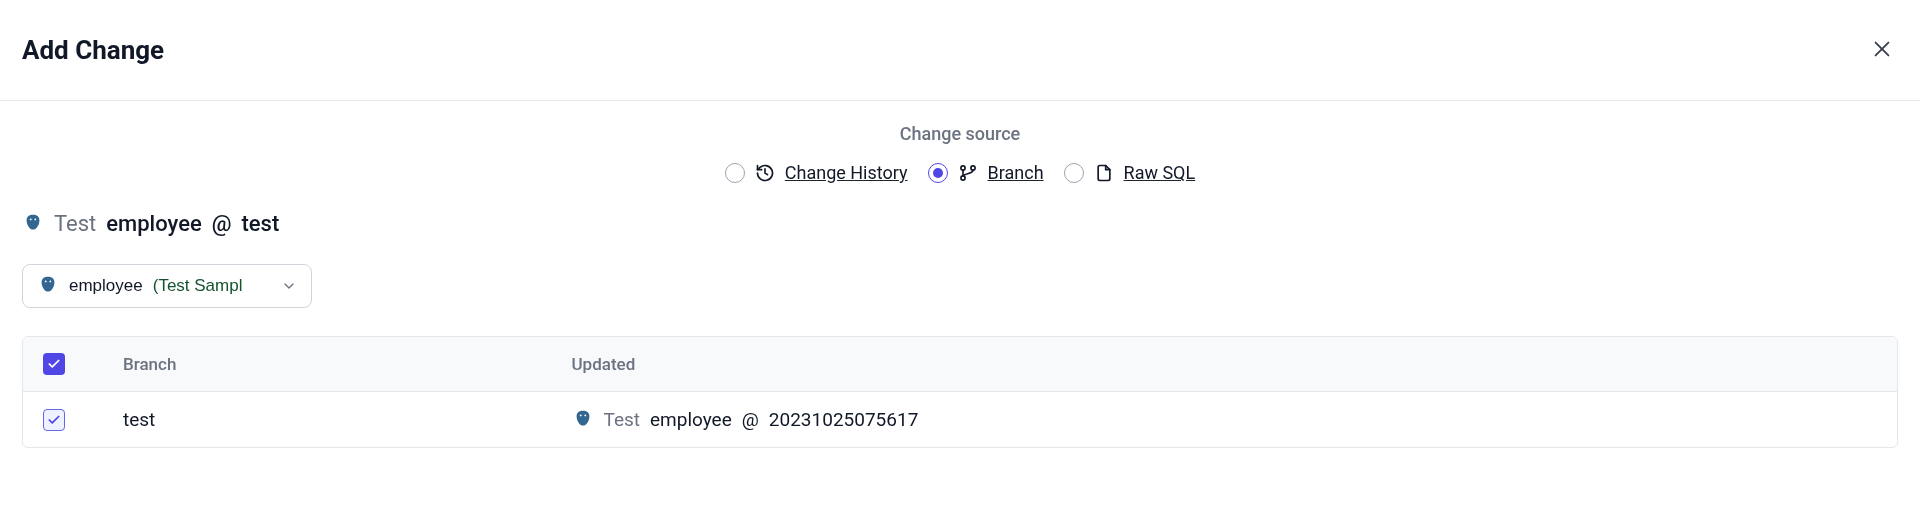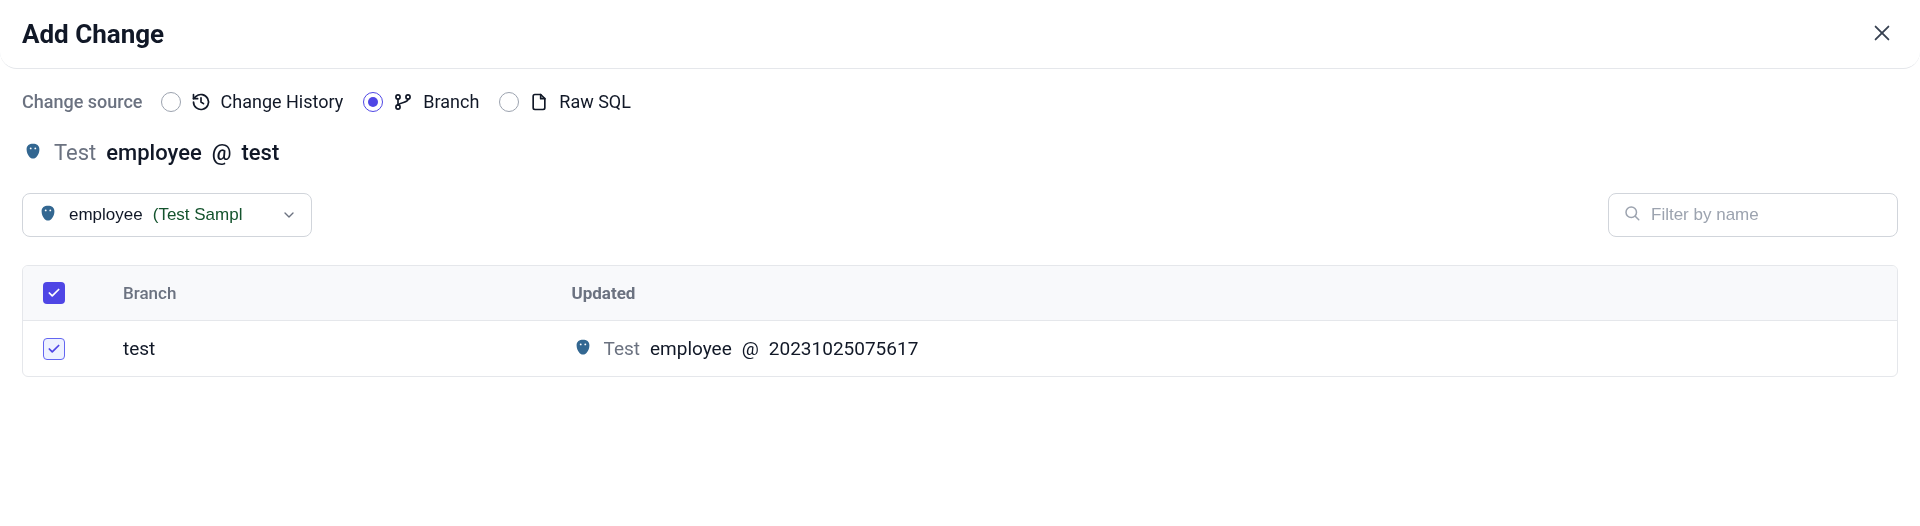--- a/index.html
+++ b/index.html
@@ -6,44 +6,43 @@
     body {
       font-family: -apple-system, BlinkMacSystemFont, "Segoe UI", Roboto, Helvetica, Arial, sans-serif;
       background: #fff;
       color: #1f2328;
     }
     .modal { width: 100%; }
     .header {
       display: flex;
       align-items: center;
       justify-content: space-between;
-      padding: 18px 22px;
+      padding: 34px 22px;
       border-bottom: 1px solid #e5e7eb;
-      border-radius: 17px;
     }
     .title {
       font-size: 26px;
       font-weight: 700;
       color: #111827;
     }
     .close-btn {
       width: 32px; height: 32px;
       display: flex; align-items: center; justify-content: center;
       background: none; border: none; cursor: pointer;
       color: #374151;
     }
     .close-btn svg { width: 22px; height: 22px; }
     .content { padding: 22px; }
-    .row { display: flex; align-items: center; gap: 18px; }
+    .row { display: flex; align-items: center; gap: 18px; flex-direction: column; }
     .label-text {
       font-size: 18px;
       font-weight: 500;
       color: #6b7280;
     }
-    .radio-group { display: flex; align-items: flex-end; gap: 20px; }
+    .radio-group { display: flex; align-items: flex-end; gap: 20px; text-decoration: underline; }
     .radio-option { display: flex; align-items: center; gap: 10px; cursor: pointer; }
     .radio {
       appearance: none;
       width: 20px; height: 20px;
       border: 1.5px solid #9ca3af;
       border-radius: 50%;
       position: relative;
       display: inline-block;
     }
     .radio.checked {
@@ -123,21 +122,21 @@
     .chk {
       width: 22px; height: 22px;
       border-radius: 4px;
       display: inline-flex; align-items: center; justify-content: center;
       cursor: pointer;
     }
     .chk-solid { background: #4f46e5; color: #fff; }
     .chk-outline { background: #eef2ff; border: 1.5px solid #6366f1; color: #4f46e5; }
     .chk svg { width: 14px; height: 14px; }
     .baseline-cell { display: flex; align-items: center; gap: 10px; }
-    .updated-cell { text-align: left; padding-right: 10px; font-weight: bold; }
+    .updated-cell { text-align: left; padding-right: 10px; }
   </style>
 </head>
 <body>
 
 <div class="modal">
   <div class="header">
     <h1 class="title">Add Change</h1>
     <button class="close-btn">
       <span>
         <svg viewBox="0 0 24 24" fill="none" stroke="currentColor" stroke-width="2" stroke-linecap="round">
@@ -216,29 +215,20 @@
           <span>employee</span>
           <span class="select-sub">(Test Sampl</span>
         </span>
         <span class="chev">
           <svg viewBox="0 0 24 24" fill="none" stroke="currentColor" stroke-width="2" stroke-linecap="round" stroke-linejoin="round">
               <polyline points="6 9 12 15 18 9"></polyline>
             </svg>
         </span>
       </button>
 
-      <div class="search-wrap">
-        <span>
-          <svg viewBox="0 0 24 24" fill="none" stroke="currentColor" stroke-width="2" stroke-linecap="round" stroke-linejoin="round">
-              <circle cx="11" cy="11" r="7"></circle>
-              <line x1="21" y1="21" x2="16.65" y2="16.65"></line>
-            </svg>
-        </span>
-        <input class="search-input" type="text" placeholder="Filter by name" style="">
-      </div>
     </div>
 
     <div class="table">
       <div class="t-row t-head">
         <span class="chk chk-solid">
           <svg viewBox="0 0 24 24" fill="none" stroke="currentColor" stroke-width="3" stroke-linecap="round" stroke-linejoin="round">
               <polyline points="20 6 9 17 4 12"></polyline>
             </svg>
         </span>
         <span>Branch</span>

